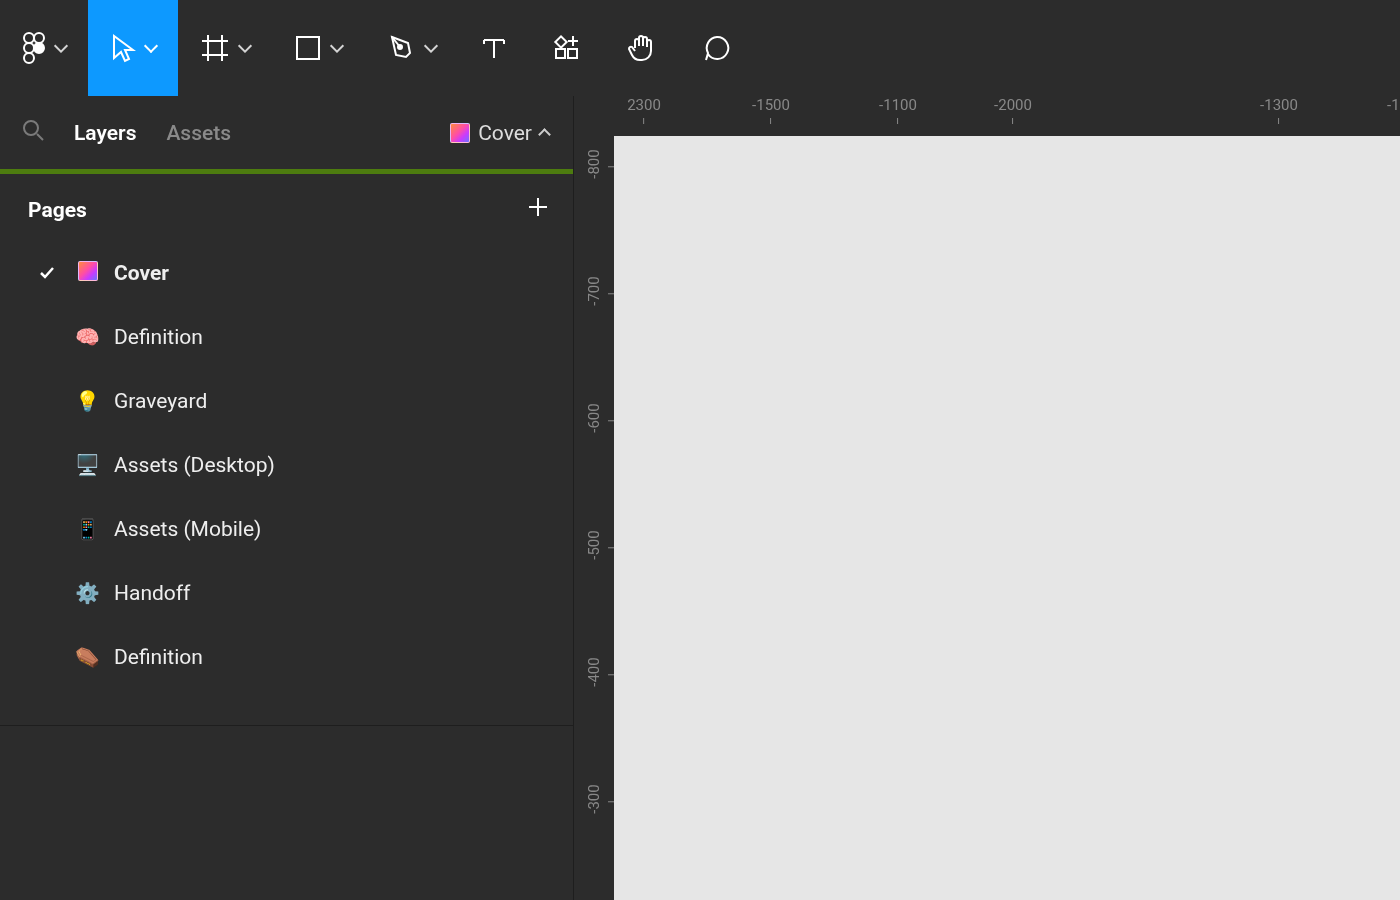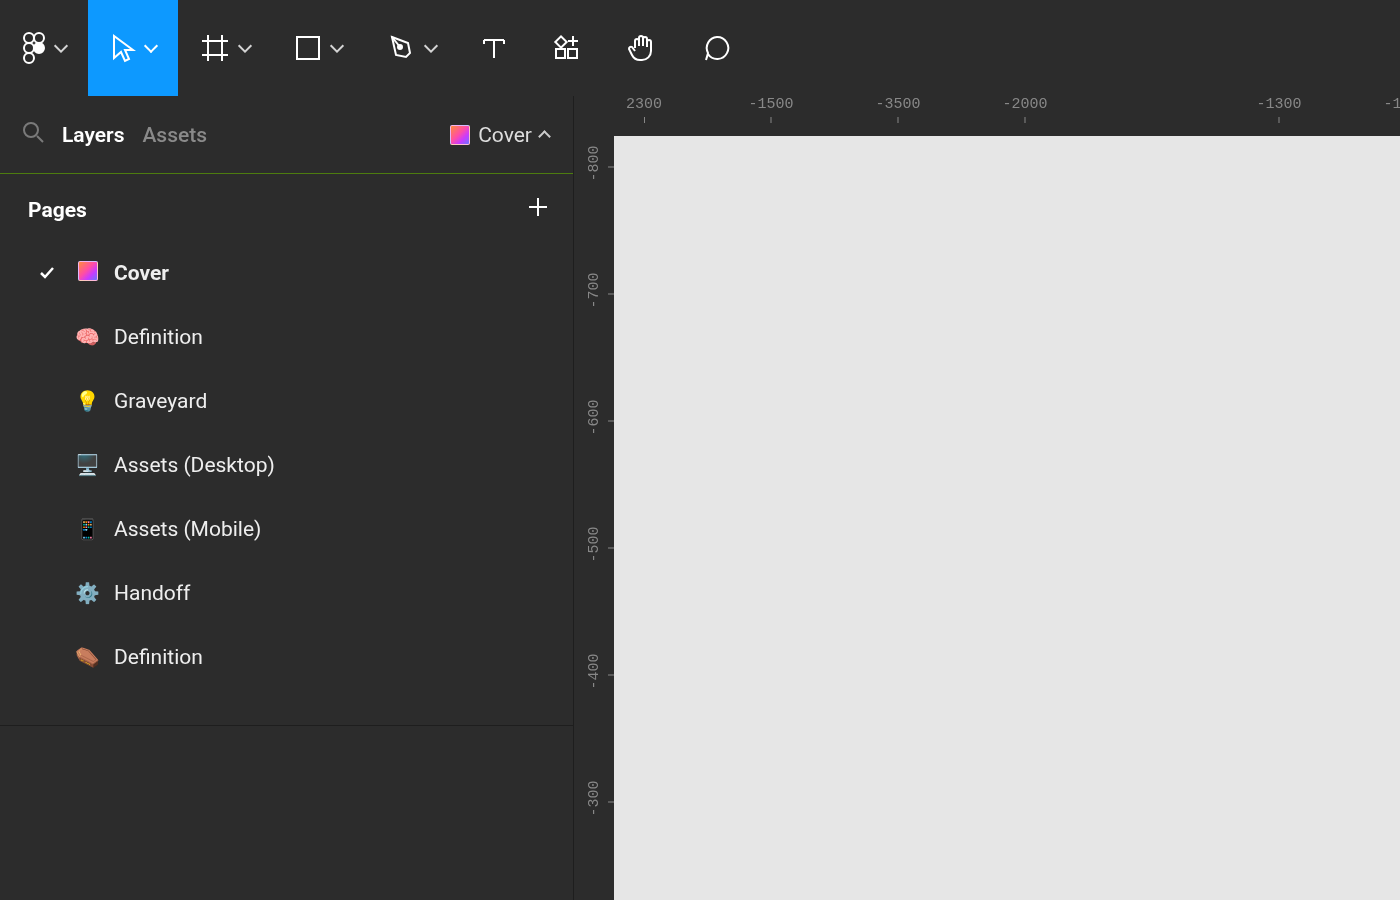--- a/index.html
+++ b/index.html
@@ -48,31 +48,30 @@
     width: 574px;
     background: #2c2c2c;
     border-right: 1px solid #1e1e1e;
     display: flex;
     flex-direction: column;
   }
   .canvas-area {
     flex: 1;
     position: relative;
     background: #22c55e;
-    font-family: Liberation Mono, monospace;
   }
 
   
   .side-header {
     display: flex;
     align-items: center;
     height: 78px;
     padding: 0 24px 0 22px;
-    border-bottom: 1px solid #4d7c0f;
-    gap: 18px;
+    border-bottom: 5px solid #4d7c0f;
+    gap: 30px;
   }
   .search-icon { opacity: 0.55; flex: 0 0 auto; }
   .tab {
     font-size: 21px;
     font-weight: 600;
     color: #fff;
     cursor: pointer;
   }
   .tab.inactive { color: #8a8a8a; font-weight: 500; }
   .spacer { flex: 1; }
@@ -355,22 +354,22 @@
           </li>
         </ul>
     </div>
   </div>
 
   <div class="canvas-area">
     <div class="ruler-corner"></div>
     <div class="ruler-h" id="ruler-h">
         <div class="tick" style="left: 30px;"><span>2300</span><div class="mark"></div></div>
         <div class="tick" style="left: 157px;"><span>-1500</span><div class="mark"></div></div>
-        <div class="tick" style="left: 284px;"><span>-3500</span><div class="mark"></div></div>
-        <div class="tick" style="left: 411px;"><span>-2000</span><div class="mark"></div></div>
+        <div class="tick" style="left: 284px;"><span>-1100</span><div class="mark"></div></div>
+        <div class="tick" style="left: 399px;"><span>-2000</span><div class="mark"></div></div>
         <div class="tick" style="left: 538px; margin-top: 45px;"><span>-1900</span><div class="mark"></div></div>
         <div class="tick" style="left: 665px;"><span>-1300</span><div class="mark"></div></div>
         <div class="tick" style="left: 792px;"><span>-1700</span></div>
       </div>
     <div class="ruler-v" id="ruler-v">
         <div class="tick" style="top: 30px;"><span class="label">-800</span><div class="mark"></div></div>
         <div class="tick" style="top: 157px;"><span class="label">-700</span><div class="mark"></div></div>
         <div class="tick" style="top: 284px;"><span class="label">-600</span><div class="mark"></div></div>
         <div class="tick" style="top: 411px;"><span class="label">-500</span><div class="mark"></div></div>
         <div class="tick" style="top: 538px;"><span class="label">-400</span><div class="mark"></div></div>

